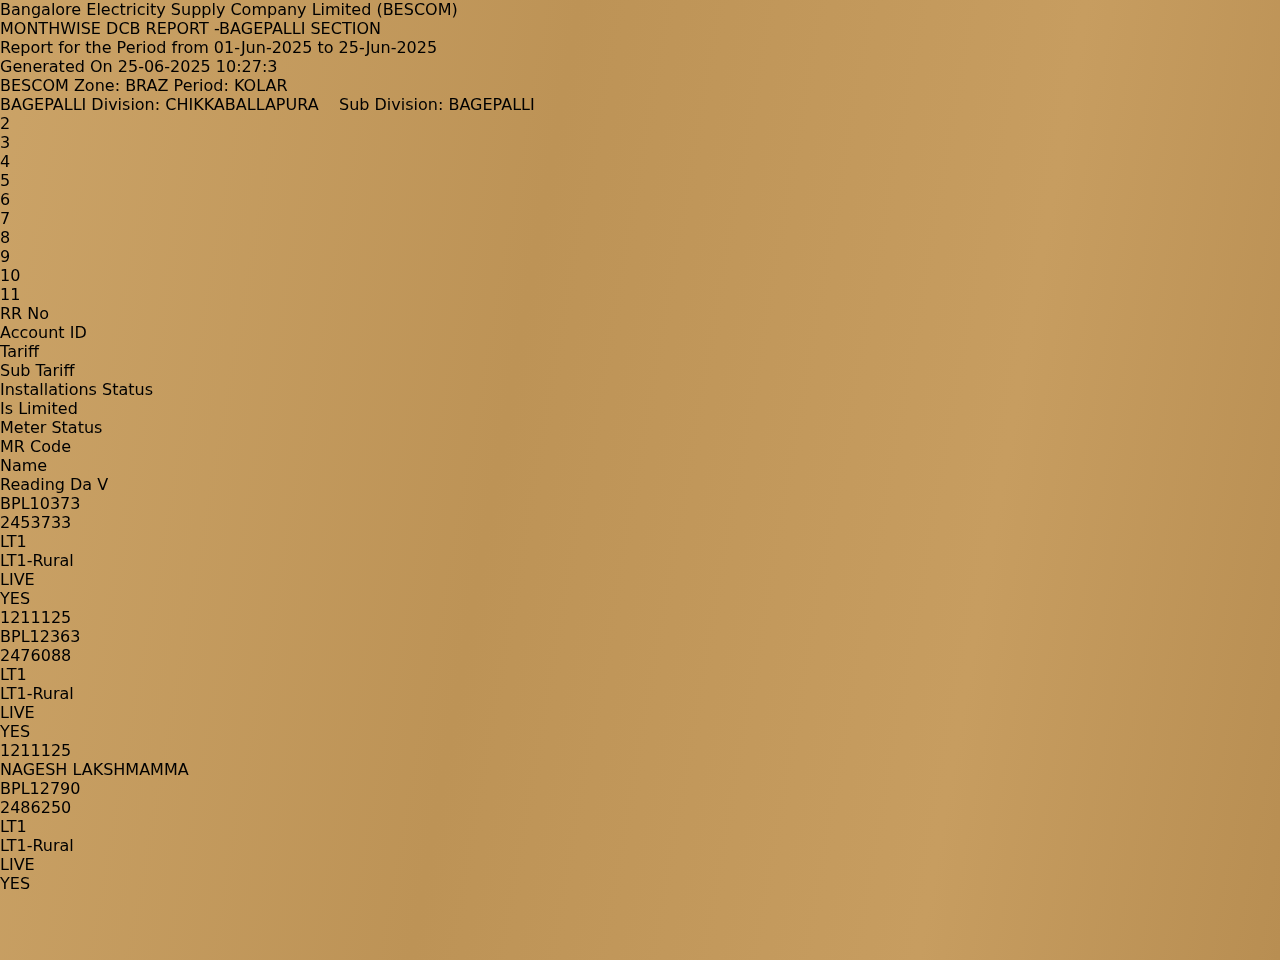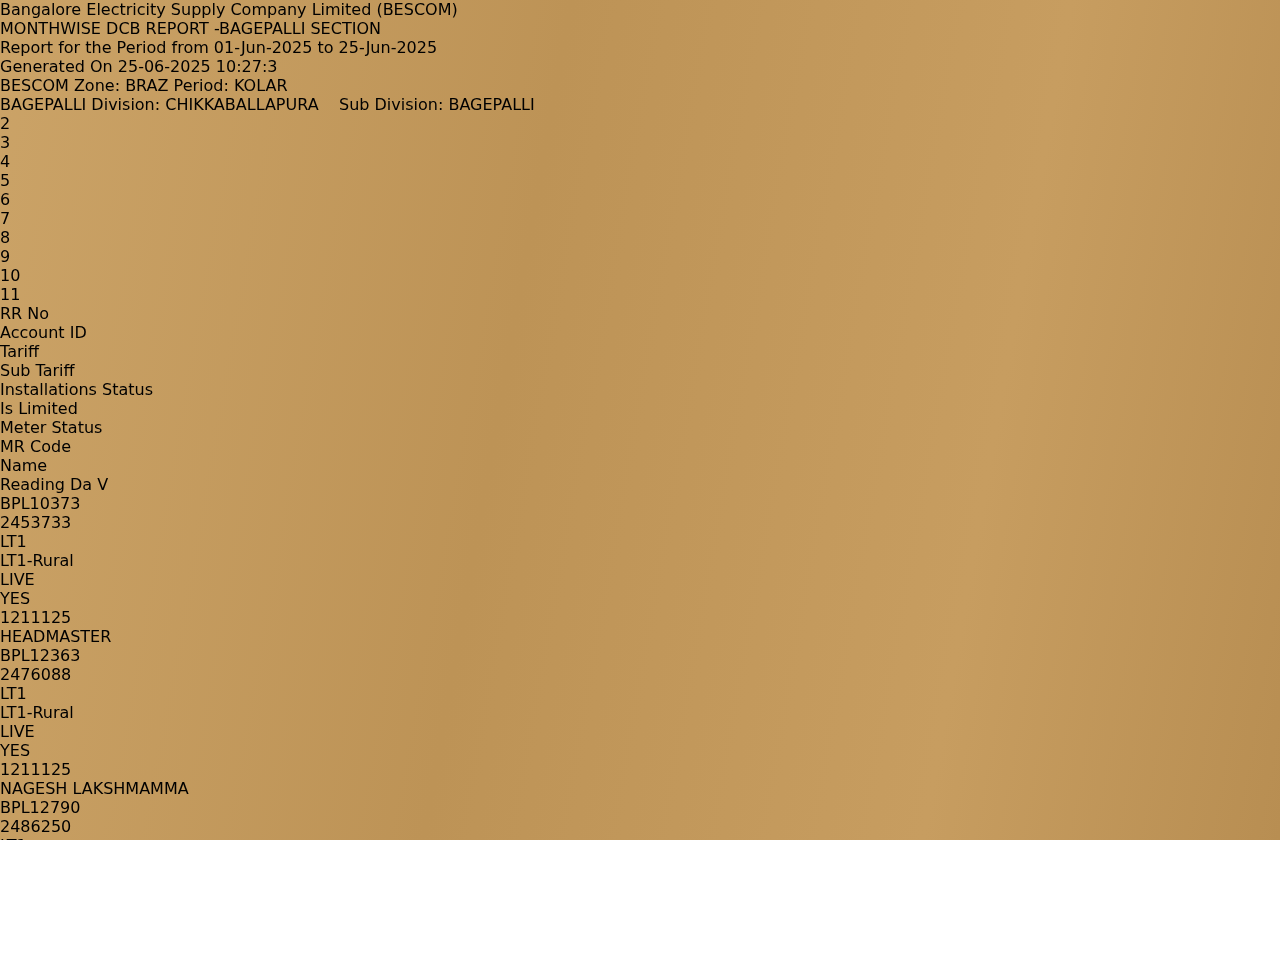--- a/index.html
+++ b/index.html
@@ -1,17 +1,17 @@
 <!DOCTYPE html>
 <html><head>
 <meta charset="utf-8">
 <style>
   html,body{margin:0;padding:0;}
   body{width:1280px;height:960px;overflow:hidden;font-family:"DejaVu Sans",sans-serif;}
-  .stage{position:relative;width:1280px;height:840px;overflow:hidden;
+  .stage{position:relative;width:1280px;height:960px;overflow:hidden;
          background:linear-gradient(100deg,#cba367 0%,#bd9356 40%,#c79d60 75%,#b88e52 100%);}
   .wood-grain{position:absolute;inset:0;
 " >         background:repeating-linear-gradient(97deg,rgba(120,80,30,.07) 0 3px,rgba(255,230,180,.06) 3px 9px);}
   .sheet{position:absolute;left:58px;top:-50px;width:1400px;height:1080px;background:#f7f6f2;
          border-top-left-radius:430px 300px;transform:rotate(-2.4deg);
          box-shadow:-8px 10px 22px rgba(60,35,5,.35);}
   .paper{position:absolute;left:-60px;top:-36px;width:1500px;height:1120px;
          background:linear-gradient(180deg,#b9b8b5 0%,#dddbd6 6%,#eae8e3 20%,#eceae5 70%,#e3e1dc 100%);
          transform:perspective(950px) rotateX(13deg) rotateY(9deg) rotateZ(1.3deg);
          transform-origin:46% 52%;
@@ -146,21 +146,20 @@
       <div class="tbody">
           <div class="tr">
             <div class="td c0">BPL10373</div>
             <div class="td c1">2453733</div>
             <div class="td c2">LT1</div>
             <div class="td c3">LT1-Rural</div>
             <div class="td c4">LIVE</div>
             <div class="td c5">YES</div>
             <div class="td c6"></div>
             <div class="td c7">1211125</div>
-            <div class="td c8">HEADMASTER</div>
           </div>
           <div class="tr">
             <div class="td c0">BPL12363</div>
             <div class="td c1">2476088</div>
             <div class="td c2">LT1</div>
             <div class="td c3">LT1-Rural</div>
             <div class="td c4">LIVE</div>
             <div class="td c5">YES</div>
             <div class="td c6"></div>
             <div class="td c7">1211125</div>

